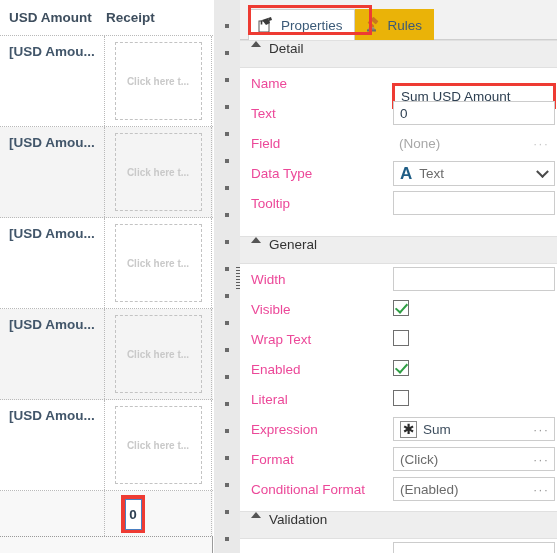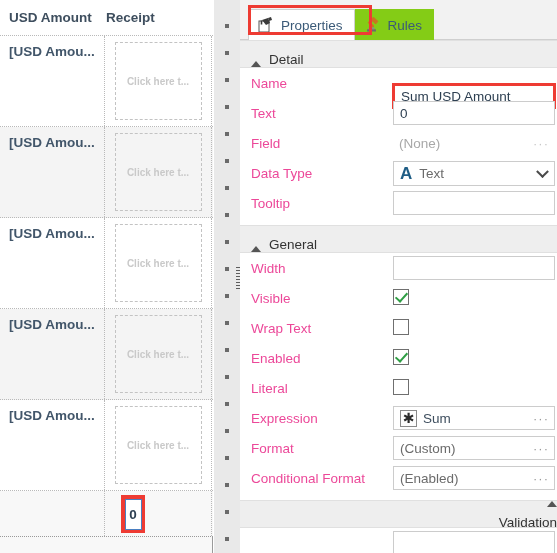--- a/index.html
+++ b/index.html
@@ -168,21 +168,21 @@
     padding-left: 8px;
   }
   .tab {
     height: 31px;
     display: flex;
     align-items: center;
     gap: 6px;
     padding: 0 11px 0 8px;
     font-size: 13.5px;
     color: #3b5a78;
-    background: #84cc16;
+    background: #eab308;
     border: 1px solid transparent;
     border-bottom: none;
     position: relative;
     top: 1px;
     white-space: nowrap;
   }
   .tab.active {
     background: #ffffff;
     border-color: #cfcfcf;
   }
@@ -194,21 +194,21 @@
     pointer-events: none;
   }
 
   
   .section-head {
     height: 28px;
     background: #eeeeee;
     border-top: 1px solid #e0e0e0;
     border-bottom: 1px solid #e0e0e0;
     display: flex;
-    align-items: flex-end;
+    align-items: flex-start;
     gap: 8px;
     padding-left: 11px;
     font-size: 13.5px;
     color: #333333;
   }
   .chev-up {
     width: 0; height: 0;
     border-left: 5px solid transparent;
     border-right: 5px solid transparent;
     border-bottom: 6px solid #555555;
@@ -523,21 +523,21 @@
       </div>
     </div>
 
     <div class="prop-row">
       <div class="prop-label">Tooltip</div>
       <div class="prop-ctl">
         <div class="txtbox"></div>
       </div>
     </div>
 
-    <div class="section-head" style="margin-top:7px;">
+    <div class="section-head" style="margin-top:18px;">
       <span class="chev-up"></span>
       <span>General</span>
     </div>
 
     <div class="prop-row">
       <div class="prop-label">Width</div>
       <div class="prop-ctl">
         <div class="txtbox"></div>
       </div>
     </div>
@@ -577,34 +577,34 @@
           <span class="expr-icon">✱</span>
           <span>Sum</span>
         </div>
         <div class="ellip">···</div>
       </div>
     </div>
 
     <div class="prop-row">
       <div class="prop-label">Format</div>
       <div class="prop-ctl">
-        <div class="txtbox" style="color:#6b6b6b;">(Custom)</div>
+        <div class="txtbox" style="color:#6b6b6b;">(Click)</div>
         <div class="ellip">···</div>
       </div>
     </div>
 
     <div class="prop-row">
       <div class="prop-label">Conditional Format</div>
       <div class="prop-ctl">
         <div class="txtbox" style="color:#6b6b6b;">(Enabled)</div>
         <div class="ellip">···</div>
       </div>
     </div>
 
-    <div class="section-head" style="margin-top:7px;flex-direction:column;">
+    <div class="section-head" style="margin-top:7px;">
       <span class="chev-up"></span>
       <span>Validation</span>
     </div>
 
     <div class="prop-row">
       <div class="prop-label"></div>
       <div class="prop-ctl">
         <div class="valbox"></div>
       </div>
     </div>

